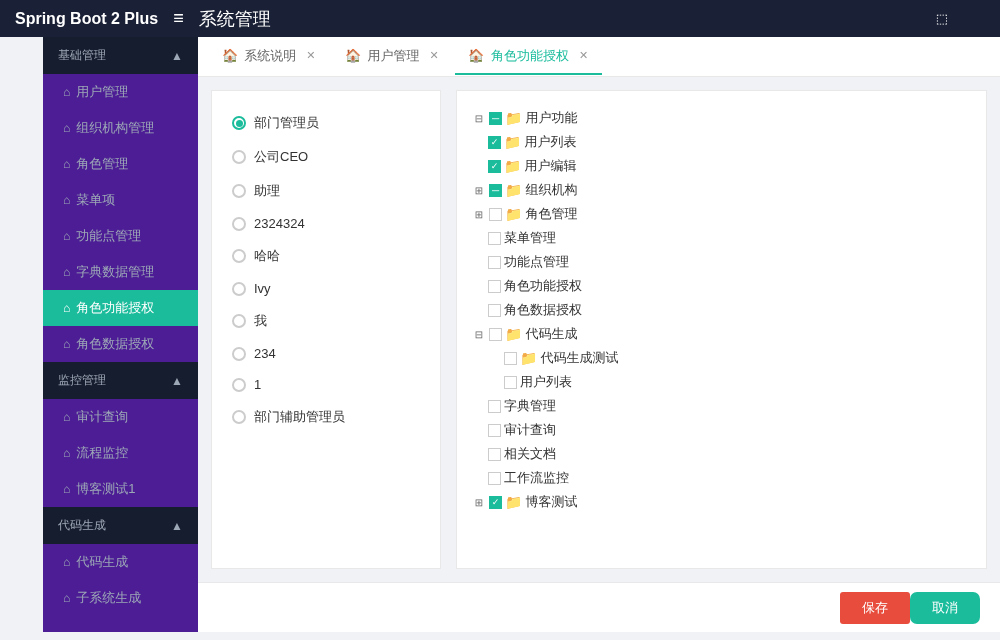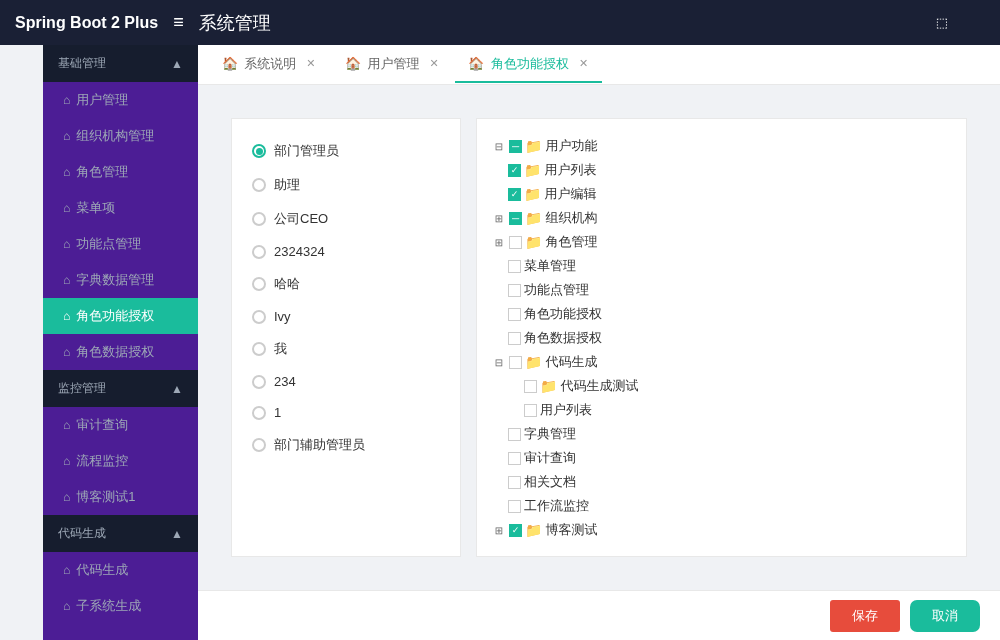--- a/index.html
+++ b/index.html
@@ -1,21 +1,21 @@
 <!DOCTYPE html>
 <html><head>
   <meta charset="utf-8">
   <style>
     * { margin: 0; padding: 0; box-sizing: border-box; }
     body { font-family: "Microsoft YaHei", "SimHei", sans-serif; font-size: 13px; background: #f0f2f5; width: 1000px; height: 640px; overflow: hidden; }
 
     
     .header {
       background: #1a2035;
-      height: 45px;
+      height: 37px;
       display: flex;
       align-items: center;
       padding: 0 15px;
       justify-content: space-between;
       gap: 36px;
     }
     .header-left { display: flex; align-items: center; gap: 15px; }
     .logo { color: white; font-size: 16px; font-weight: bold; }
     .menu-icon { color: white; font-size: 18px; cursor: pointer; }
     .system-title { color: white; font-size: 18px; }
@@ -79,21 +79,21 @@
       gap: 6px;
       position: relative;
     }
     .tab.active { border-bottom: 2px solid #1abc9c; color: #1abc9c; }
     .tab .close { color: #999; font-size: 11px; margin-left: 4px; cursor: pointer; }
 
     
     .main-panel {
       flex: 1;
       display: flex;
-      padding: 33px;
+      padding: 13px;
       gap: 15px;
       background: #f0f2f5;
       overflow: hidden;
     }
 
     
     .role-list {
       width: 230px;
       background: white;
       border: 1px solid #e8e8e8;
@@ -176,21 +176,20 @@
     .folder-yellow { color: #f0a500; }
     .folder-teal { color: #1abc9c; }
 
     
     .bottom-bar {
       background: white;
       border-top: 1px solid #e8e8e8;
       padding: 10px 20px;
       display: flex;
       justify-content: flex-end;
-      gap: 10px;
       height: 50px;
       align-items: center;
     }
     .btn {
       padding: 7px 22px;
       border: none;
       border-radius: 3px;
       cursor: pointer;
       font-size: 13px;
       color: white;
@@ -308,25 +307,25 @@
 
     <div class="main-panel">
 
       <div class="role-list">
         <div class="role-item">
           <div class="radio checked"></div>
           <span>部门管理员</span>
         </div>
         <div class="role-item">
           <div class="radio"></div>
+          <span>公司CEO</span>
+        </div>
+        <div class="role-item">
+          <div class="radio"></div>
           <span>助理</span>
-        </div>
-        <div class="role-item">
-          <div class="radio"></div>
-          <span>公司CEO</span>
         </div>
         <div class="role-item">
           <div class="radio"></div>
           <span>2324324</span>
         </div>
         <div class="role-item">
           <div class="radio"></div>
           <span>哈哈</span>
         </div>
         <div class="role-item">

